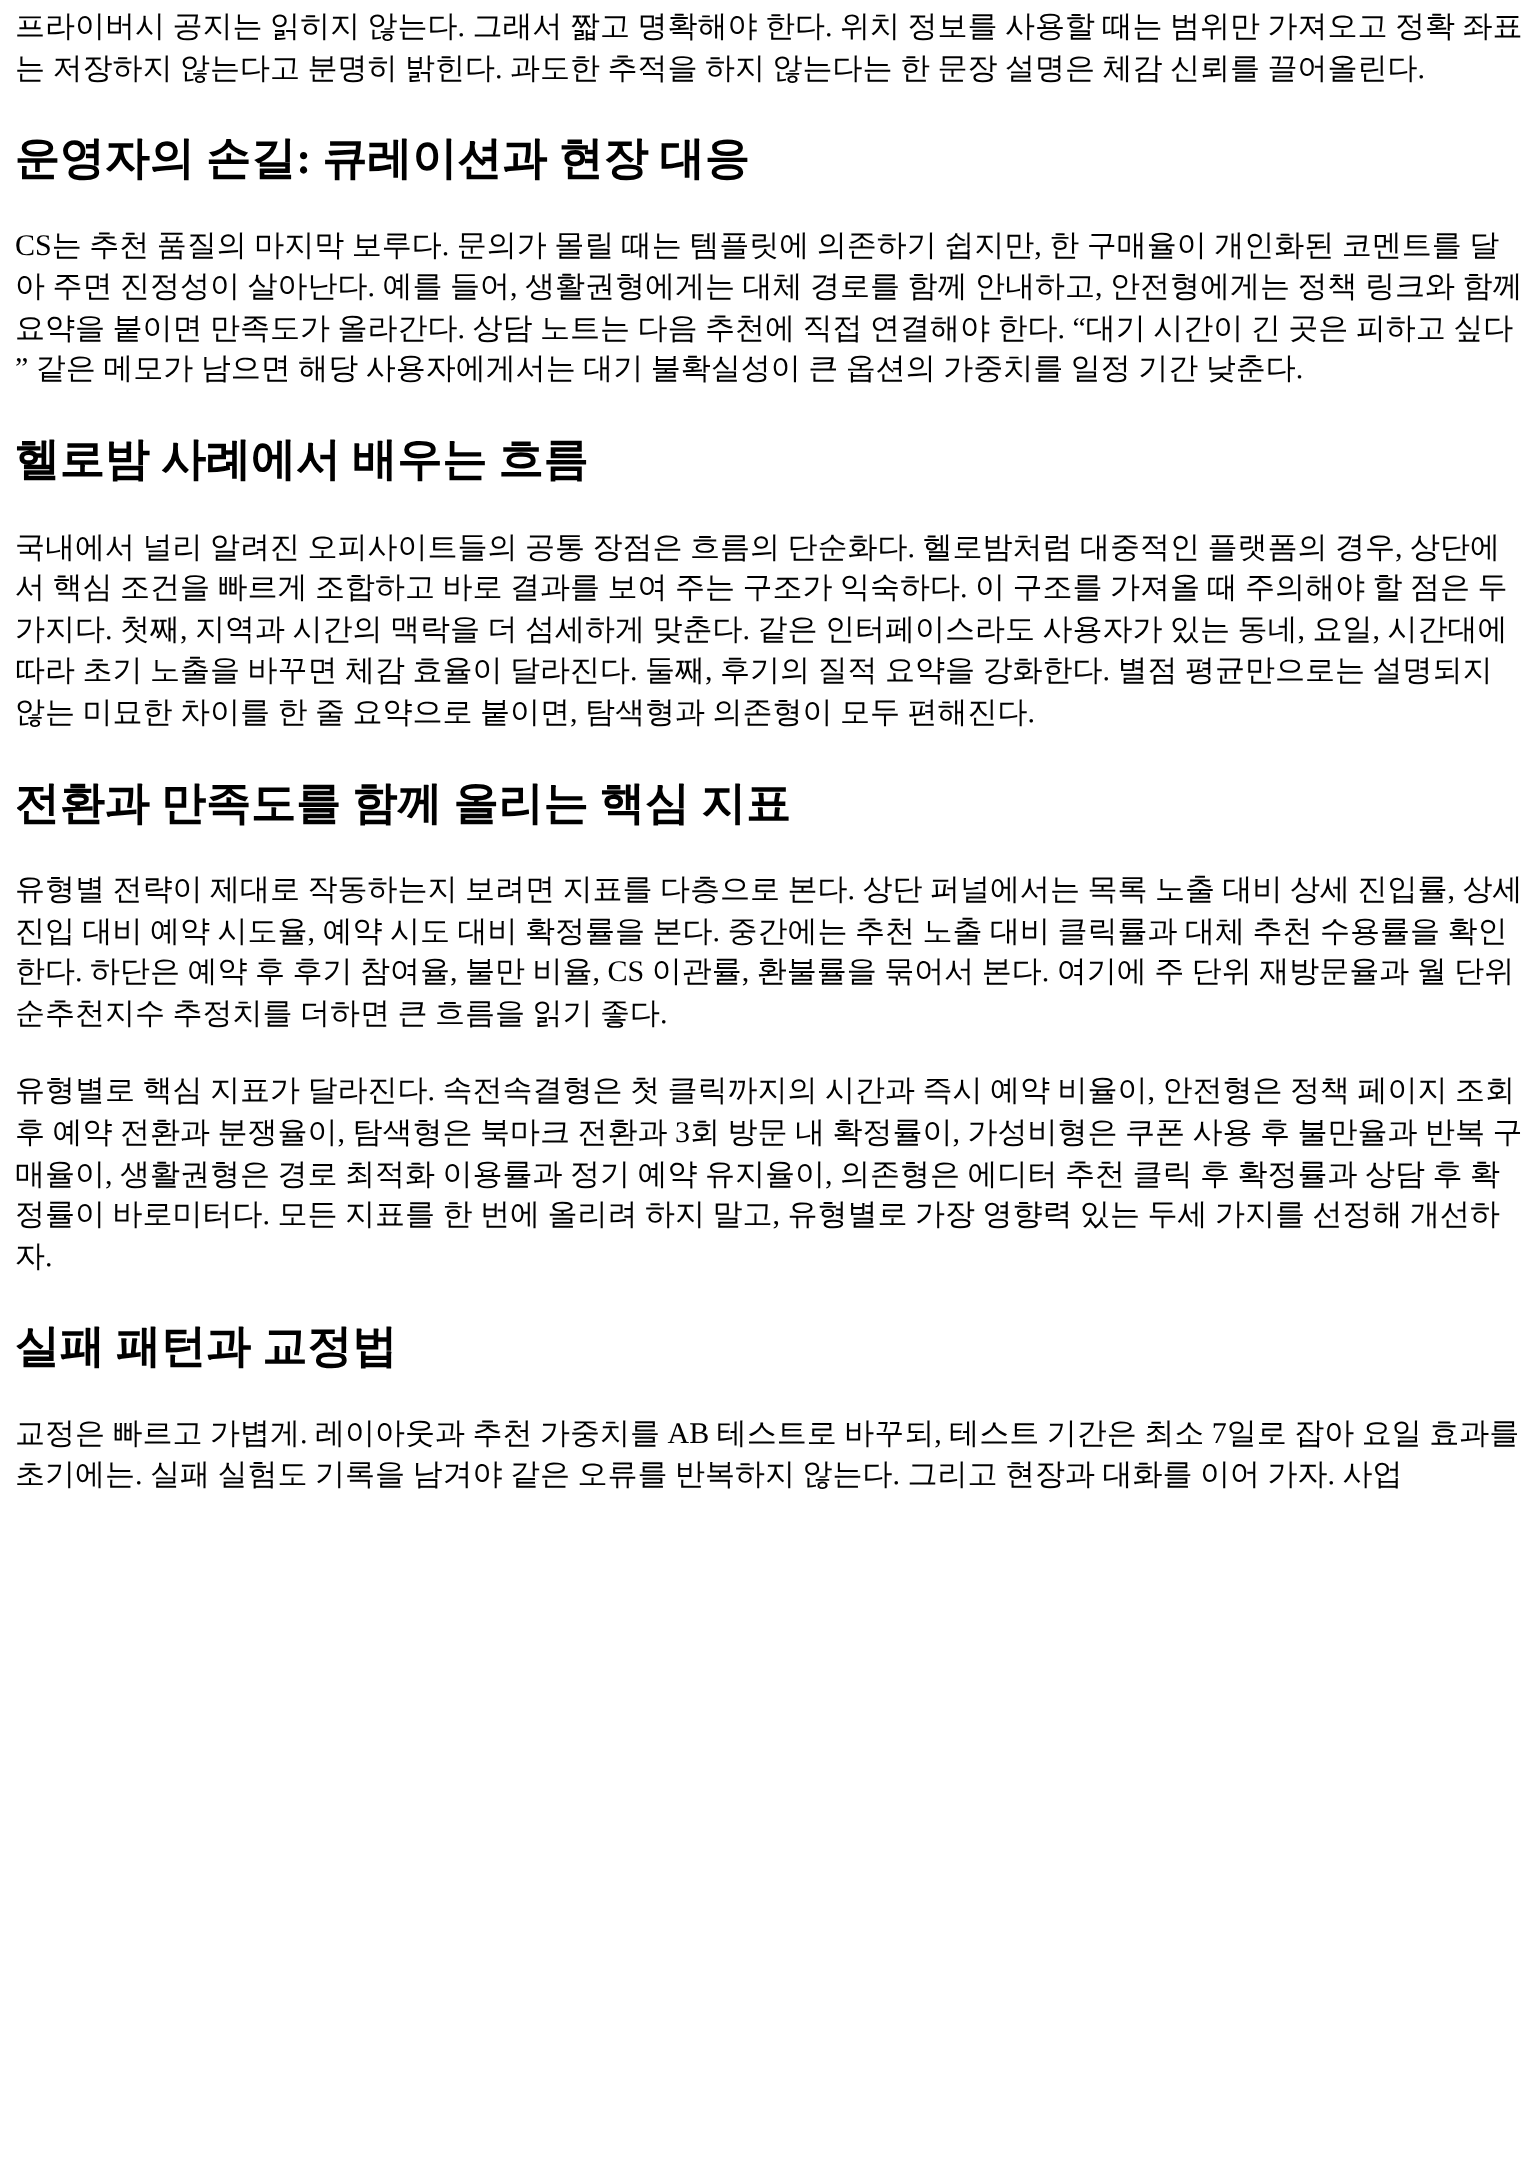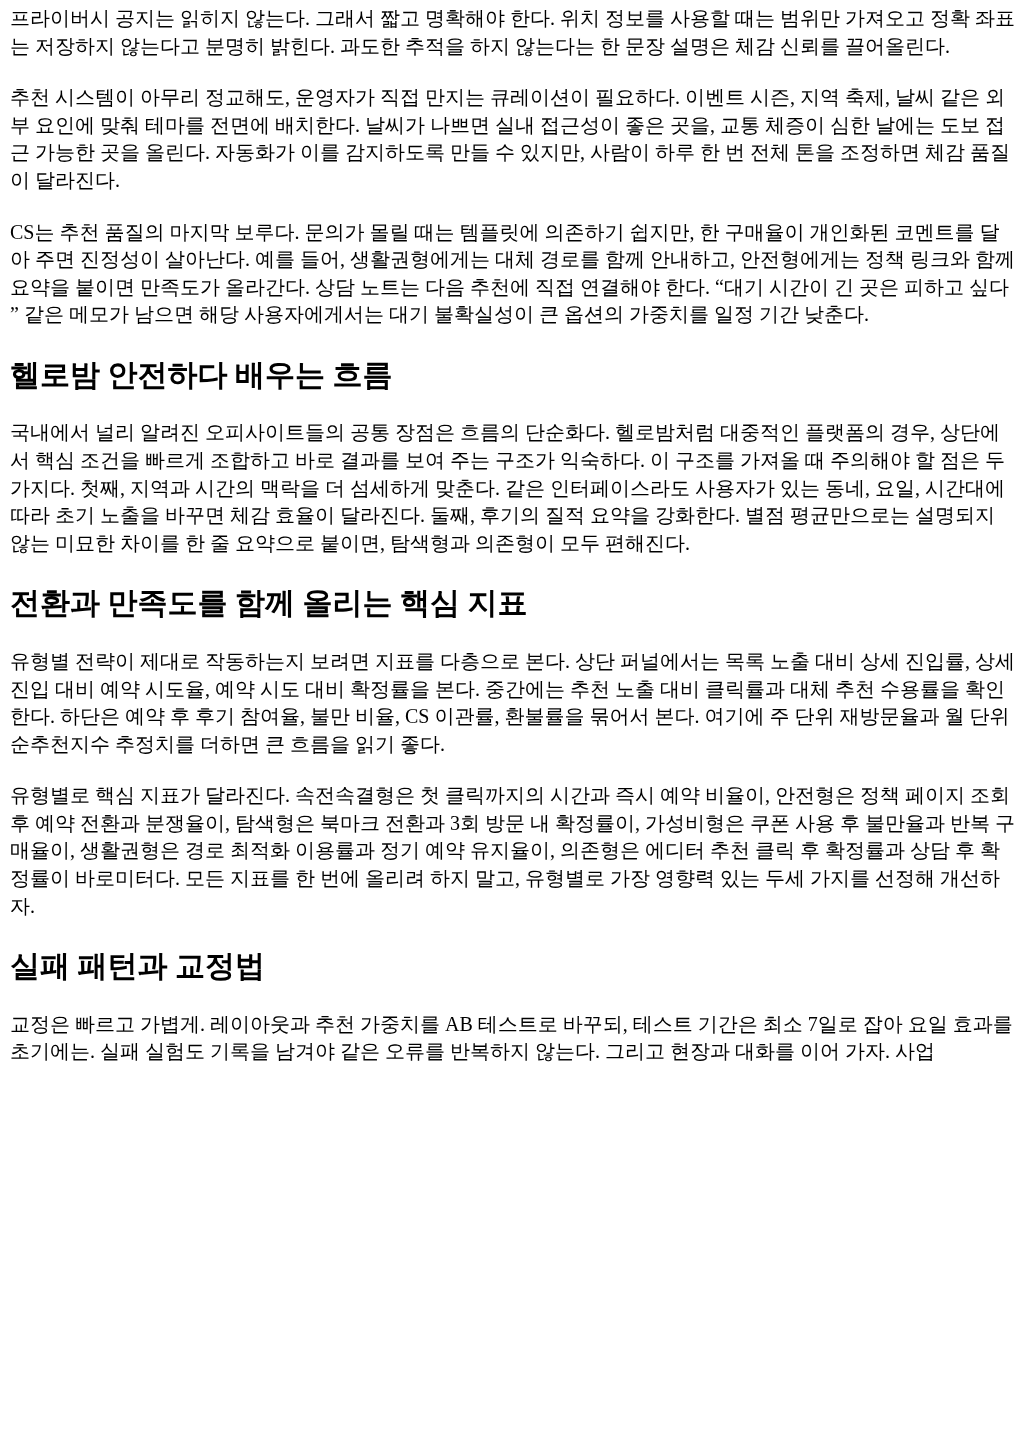--- a/index.html
+++ b/index.html
@@ -37,22 +37,22 @@
     font-weight: 700;
     line-height: 1.35;
     margin: 26px 0 24px 0;
   }
 </style>
 </head>
 <body>
 
 <main class="article">
   <p>프라이버시 공지는 읽히지 않는다. 그래서 짧고 명확해야 한다. 위치 정보를 사용할 때는 범위만 가져오고 정확 좌표는 저장하지 않는다고 분명히 밝힌다. 과도한 추적을 하지 않는다는 한 문장 설명은 체감 신뢰를 끌어올린다.</p>
-  <p>추천 시스템이 아무리 정교해도, 운영자가 직접 만지는 큐레이션이 필요하다. 이벤트 시즌, 지역 축제, 날씨 같은 외부 요인에 맞춰 테마를 전면에 배치한다. 날씨가 나쁘면 실내 접근성이 좋은 곳을, 교통 체증이 심한 날에는 도보 접근 가능한 곳을 올린다. 자동화가 이를 감지하도록 만들 수 있지만, 사람이 하루 한 번 전체 톤을 조정하면 체감 품질이 달라진다.</p>
+  <h2>운영자의 손길: 큐레이션과 현장 대응</h2>
   <p>CS는 추천 품질의 마지막 보루다. 문의가 몰릴 때는 템플릿에 의존하기 쉽지만, 한 구매율이 개인화된 코멘트를 달아 주면 진정성이 살아난다. 예를 들어, 생활권형에게는 대체 경로를 함께 안내하고, 안전형에게는 정책 링크와 함께 요약을 붙이면 만족도가 올라간다. 상담 노트는 다음 추천에 직접 연결해야 한다. “대기 시간이 긴 곳은 피하고 싶다” 같은 메모가 남으면 해당 사용자에게서는 대기 불확실성이 큰 옵션의 가중치를 일정 기간 낮춘다.</p>
-  <h2>헬로밤 안전하다 배우는 흐름</h2>
+  <h2>헬로밤 사례에서 배우는 흐름</h2>
   <p>국내에서 널리 알려진 오피사이트들의 공통 장점은 흐름의 단순화다. 헬로밤처럼 대중적인 플랫폼의 경우, 상단에서 핵심 조건을 빠르게 조합하고 바로 결과를 보여 주는 구조가 익숙하다. 이 구조를 가져올 때 주의해야 할 점은 두 가지다. 첫째, 지역과 시간의 맥락을 더 섬세하게 맞춘다. 같은 인터페이스라도 사용자가 있는 동네, 요일, 시간대에 따라 초기 노출을 바꾸면 체감 효율이 달라진다. 둘째, 후기의 질적 요약을 강화한다. 별점 평균만으로는 설명되지 않는 미묘한 차이를 한 줄 요약으로 붙이면, 탐색형과 의존형이 모두 편해진다.</p>
   <h2>전환과 만족도를 함께 올리는 핵심 지표</h2>
   <p>유형별 전략이 제대로 작동하는지 보려면 지표를 다층으로 본다. 상단 퍼널에서는 목록 노출 대비 상세 진입률, 상세 진입 대비 예약 시도율, 예약 시도 대비 확정률을 본다. 중간에는 추천 노출 대비 클릭률과 대체 추천 수용률을 확인한다. 하단은 예약 후 후기 참여율, 불만 비율, CS 이관률, 환불률을 묶어서 본다. 여기에 주 단위 재방문율과 월 단위 순추천지수 추정치를 더하면 큰 흐름을 읽기 좋다.</p>
   <p>유형별로 핵심 지표가 달라진다. 속전속결형은 첫 클릭까지의 시간과 즉시 예약 비율이, 안전형은 정책 페이지 조회 후 예약 전환과 분쟁율이, 탐색형은 북마크 전환과 3회 방문 내 확정률이, 가성비형은 쿠폰 사용 후 불만율과 반복 구매율이, 생활권형은 경로 최적화 이용률과 정기 예약 유지율이, 의존형은 에디터 추천 클릭 후 확정률과 상담 후 확정률이 바로미터다. 모든 지표를 한 번에 올리려 하지 말고, 유형별로 가장 영향력 있는 두세 가지를 선정해 개선하자.</p>
   <h2>실패 패턴과 교정법</h2>
   <p>교정은 빠르고 가볍게. 레이아웃과 추천 가중치를 AB 테스트로 바꾸되, 테스트 기간은 최소 7일로 잡아 요일 효과를 초기에는. 실패 실험도 기록을 남겨야 같은 오류를 반복하지 않는다. 그리고 현장과 대화를 이어 가자. 사업</p>
 </main>
 
 </body></html>

